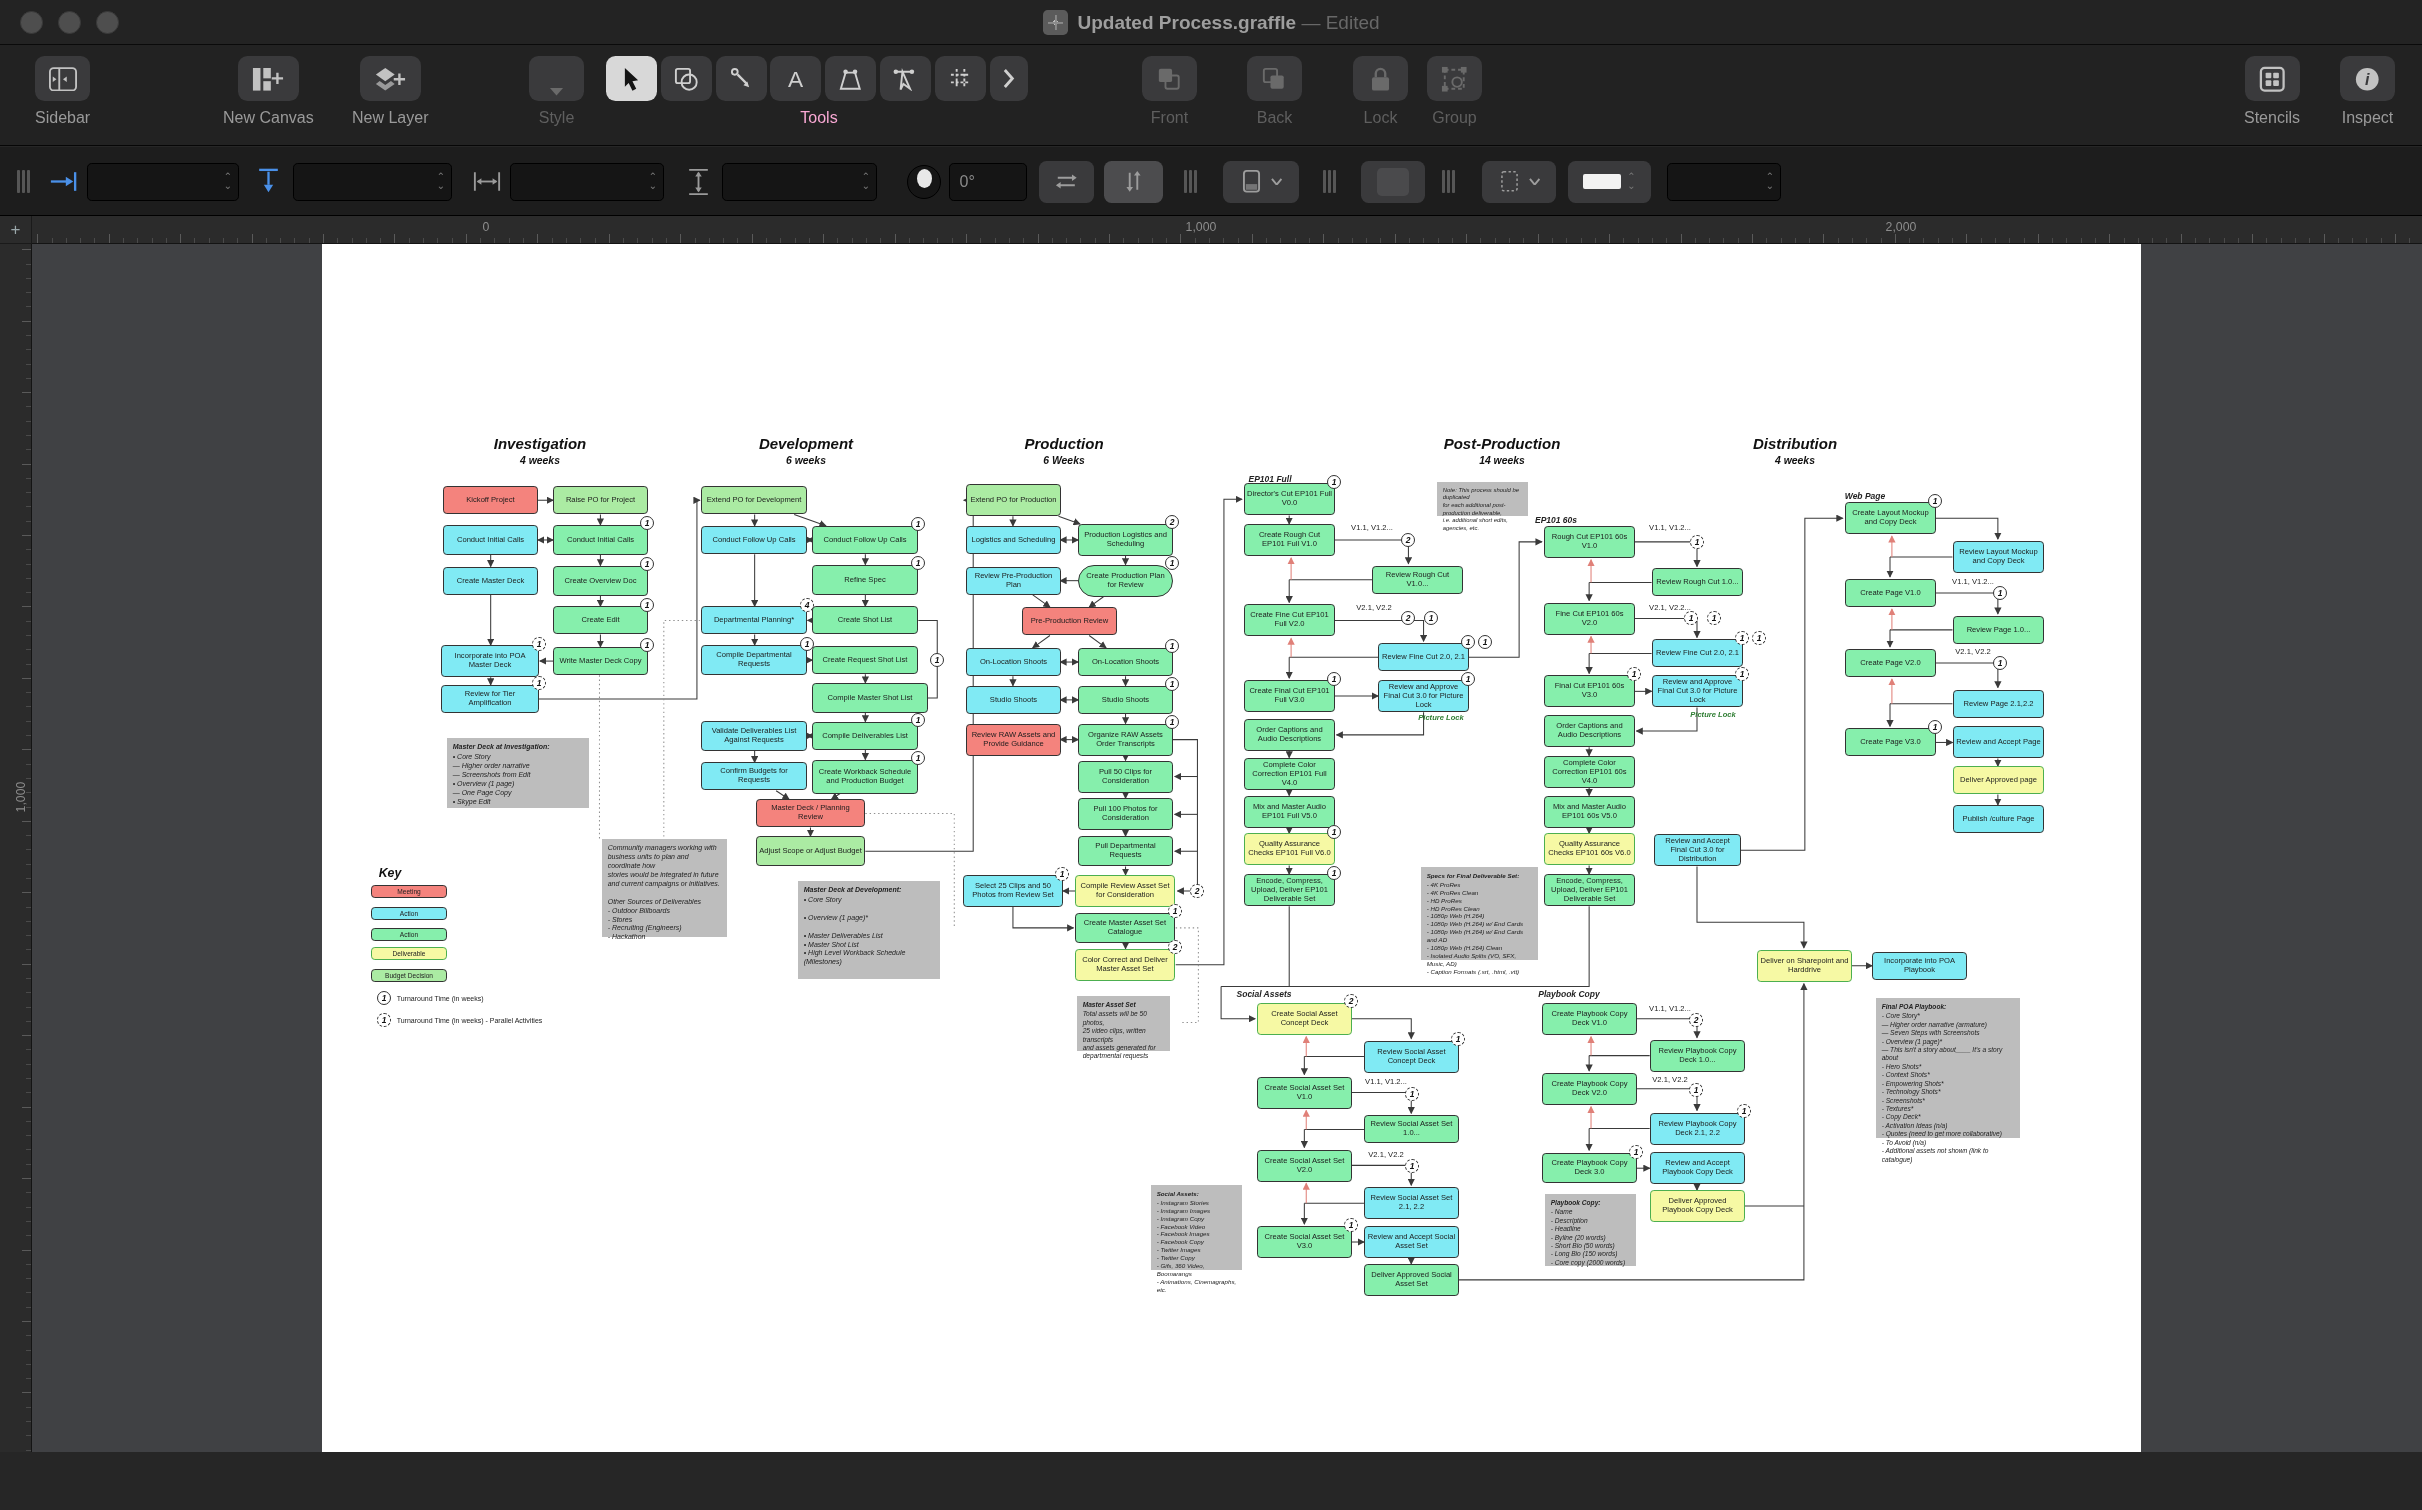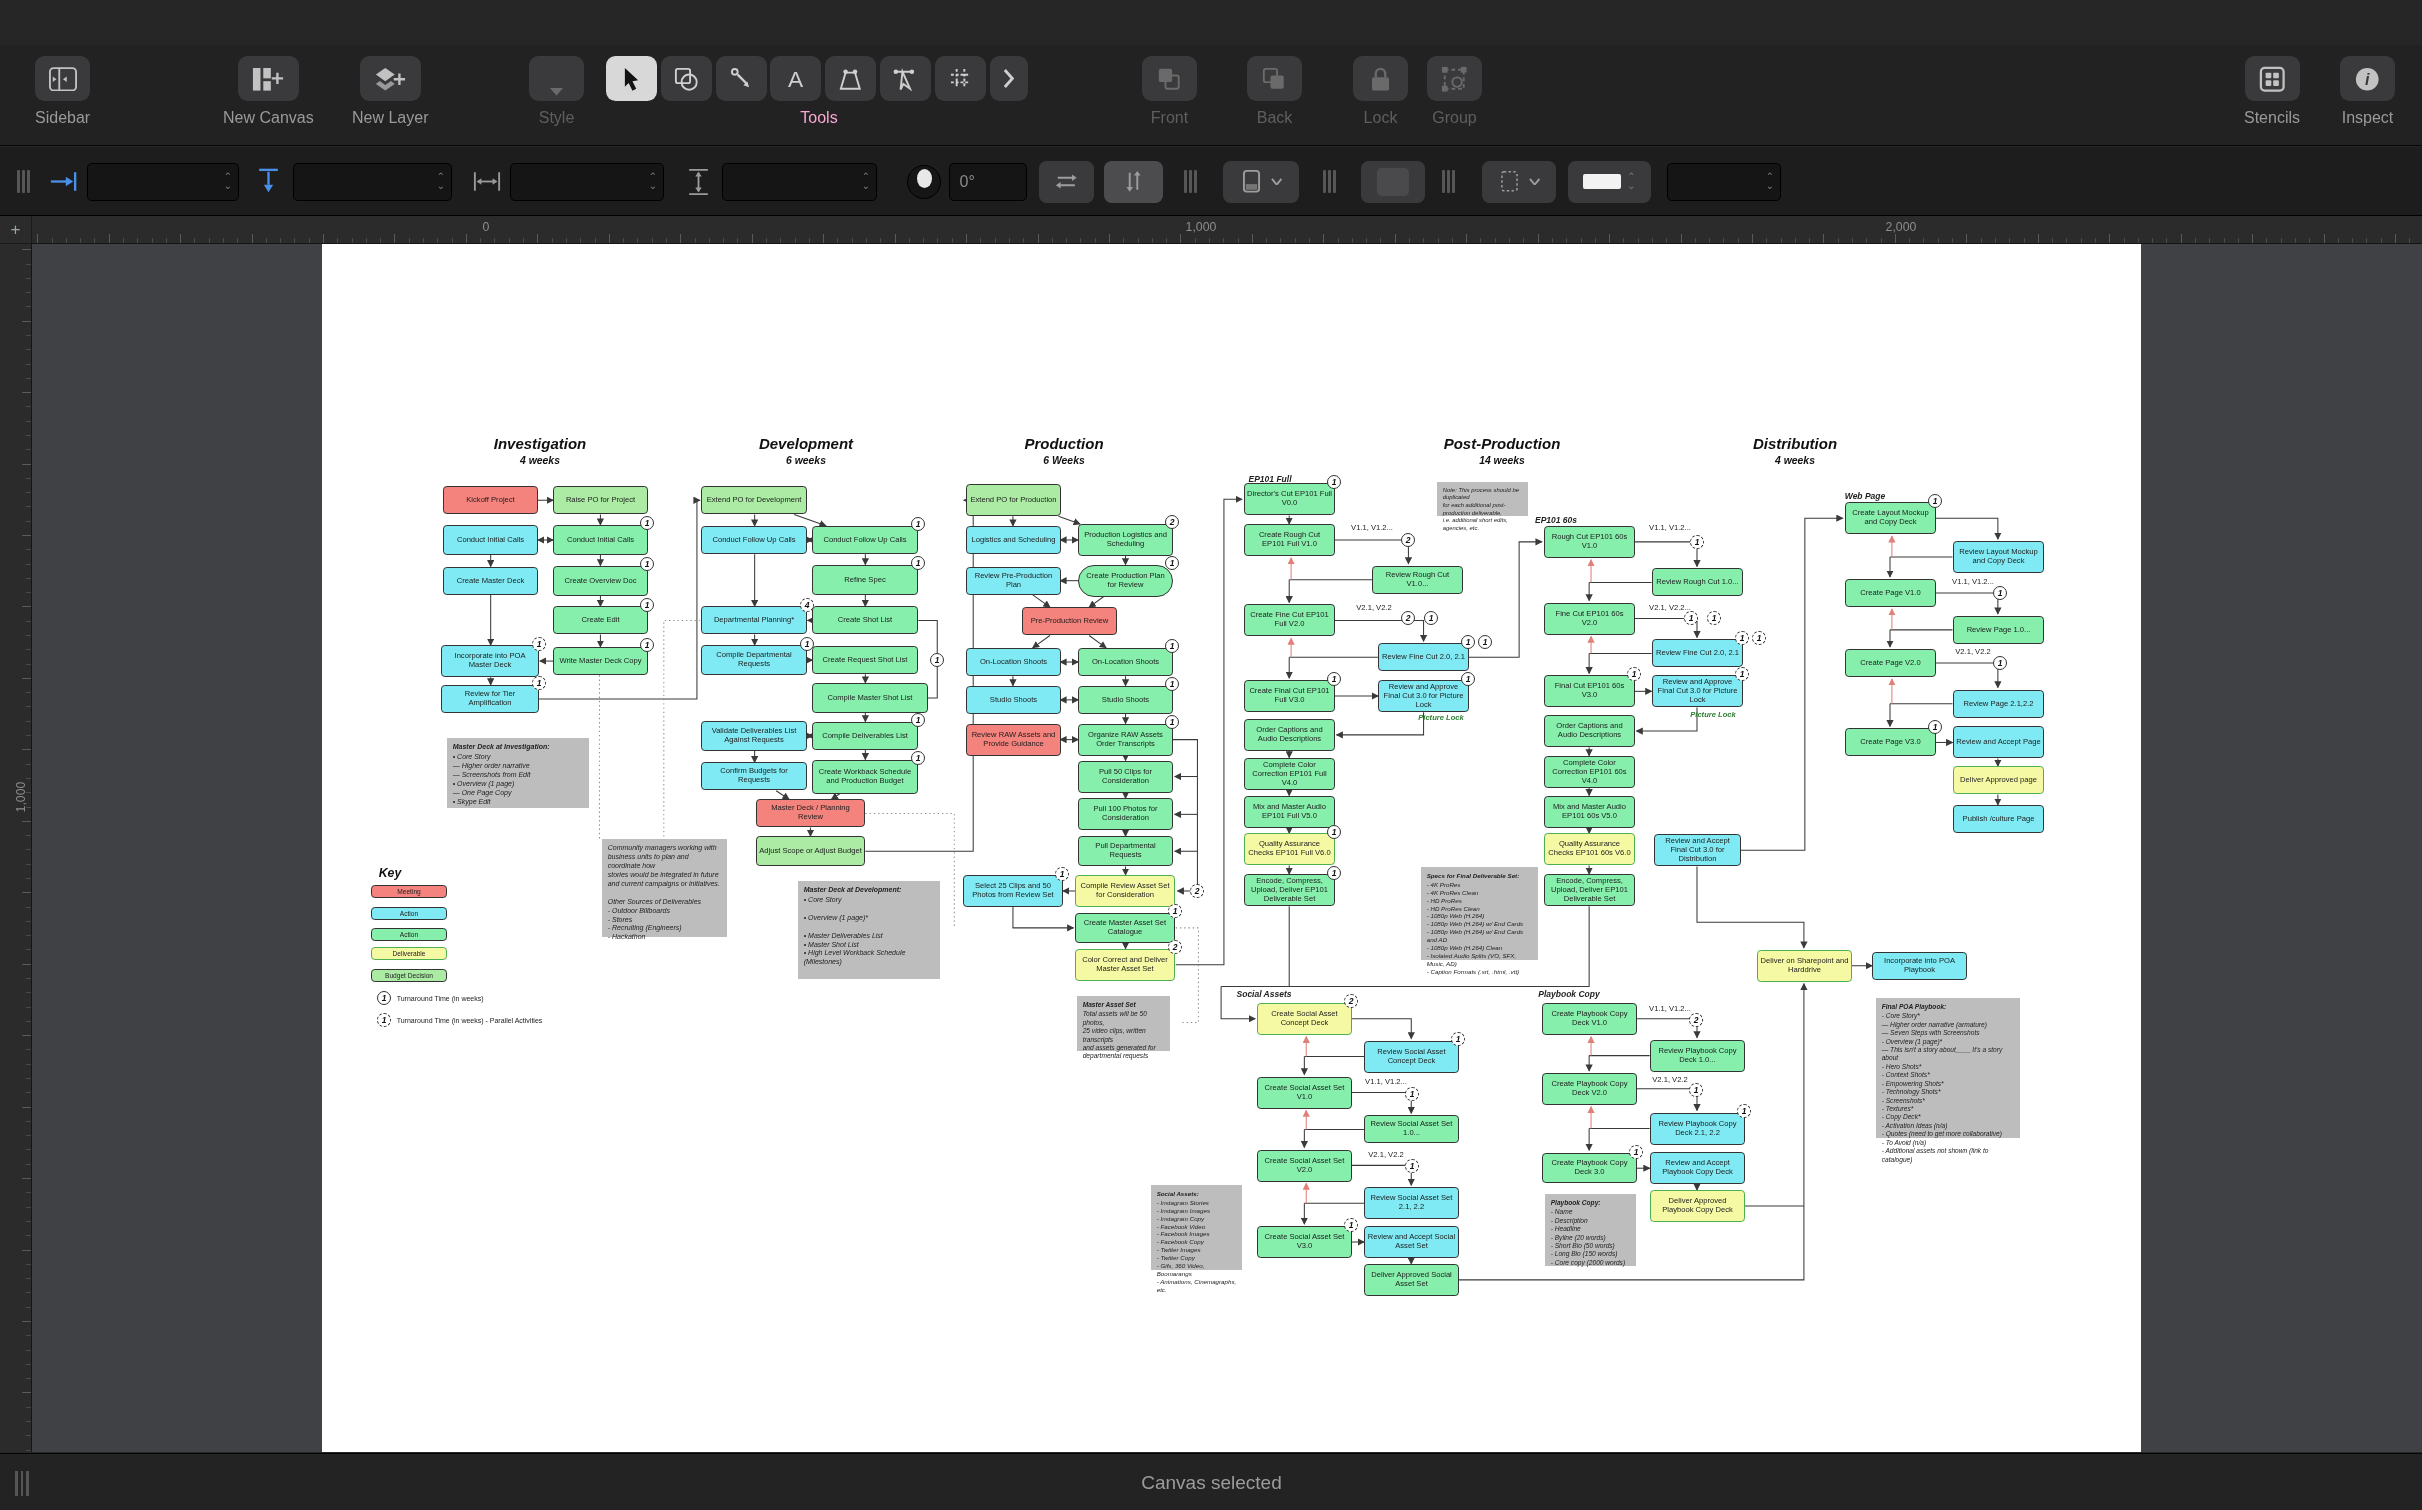--- a/index.html
+++ b/index.html
@@ -82,20 +82,29 @@
   #statusbar{position:absolute;left:0;top:1453px;width:2423px;height:58px;background:#232323;border-top:0.9px solid #050505;}
   #status-text{position:absolute;left:0;top:0;width:100%;height:58px;display:flex;align-items:center;justify-content:center;font-size:19px;color:#9c9c9c;}
   .sb-handle{position:absolute;left:15px;top:17px;display:flex;gap:2.8px;}
   .sb-handle i{width:2.8px;height:24.6px;background:#565656;display:block;}
 </style>
 </head>
 <body>
 
 <div id="window">
 
+  <div id="titlebar">
+    <div class="light" style="left:20px"></div>
+    <div class="light" style="left:58px"></div>
+    <div class="light" style="left:96px"></div>
+    <div id="title-center">
+      <div id="doc-icon"></div>
+      <div id="title-text"><span>Updated Process.graffle</span><span class="edited"><span> — </span><span>Edited</span></span></div>
+    </div>
+  </div>
 
   <div id="toolbar">
     <div class="tb-item" style="left:35px">
       <div class="tb-btn">
         <svg class="ic" width="28" height="24.6" viewBox="0 0 30 26">
             <rect x="1" y="1" width="28" height="24" rx="4" fill="none" stroke="currentColor" stroke-width="2"></rect>
             <line x1="11" y1="1" x2="11" y2="25" stroke="currentColor" stroke-width="2"></line>
             <path d="M15 13l4-3v6z" fill="currentColor"></path>
             <path d="M8 13l-4-3v6z" fill="currentColor"></path>
           </svg>
@@ -1109,25 +1118,15 @@
           <span class="badge" style="position:static">1</span>
           <span>Turnaround Time (in weeks)</span>
         </div>
         <div class="keyline" style="left: 55px; top: 779px;">
           <span class="badge dash" style="position:static">1</span>
           <span>Turnaround Time (in weeks) - Parallel Activities</span>
         </div>
       </div>
   </div>
 
-  <div id="statusbar">
-    <div class="sb-handle">
-        <i></i>
-        <i></i>
-        <i></i>
-      </div>
-
-    <div id="status-text">Canvas selected</div>
-
-  </div>
 
 </div>
 
 
 </body></html>

